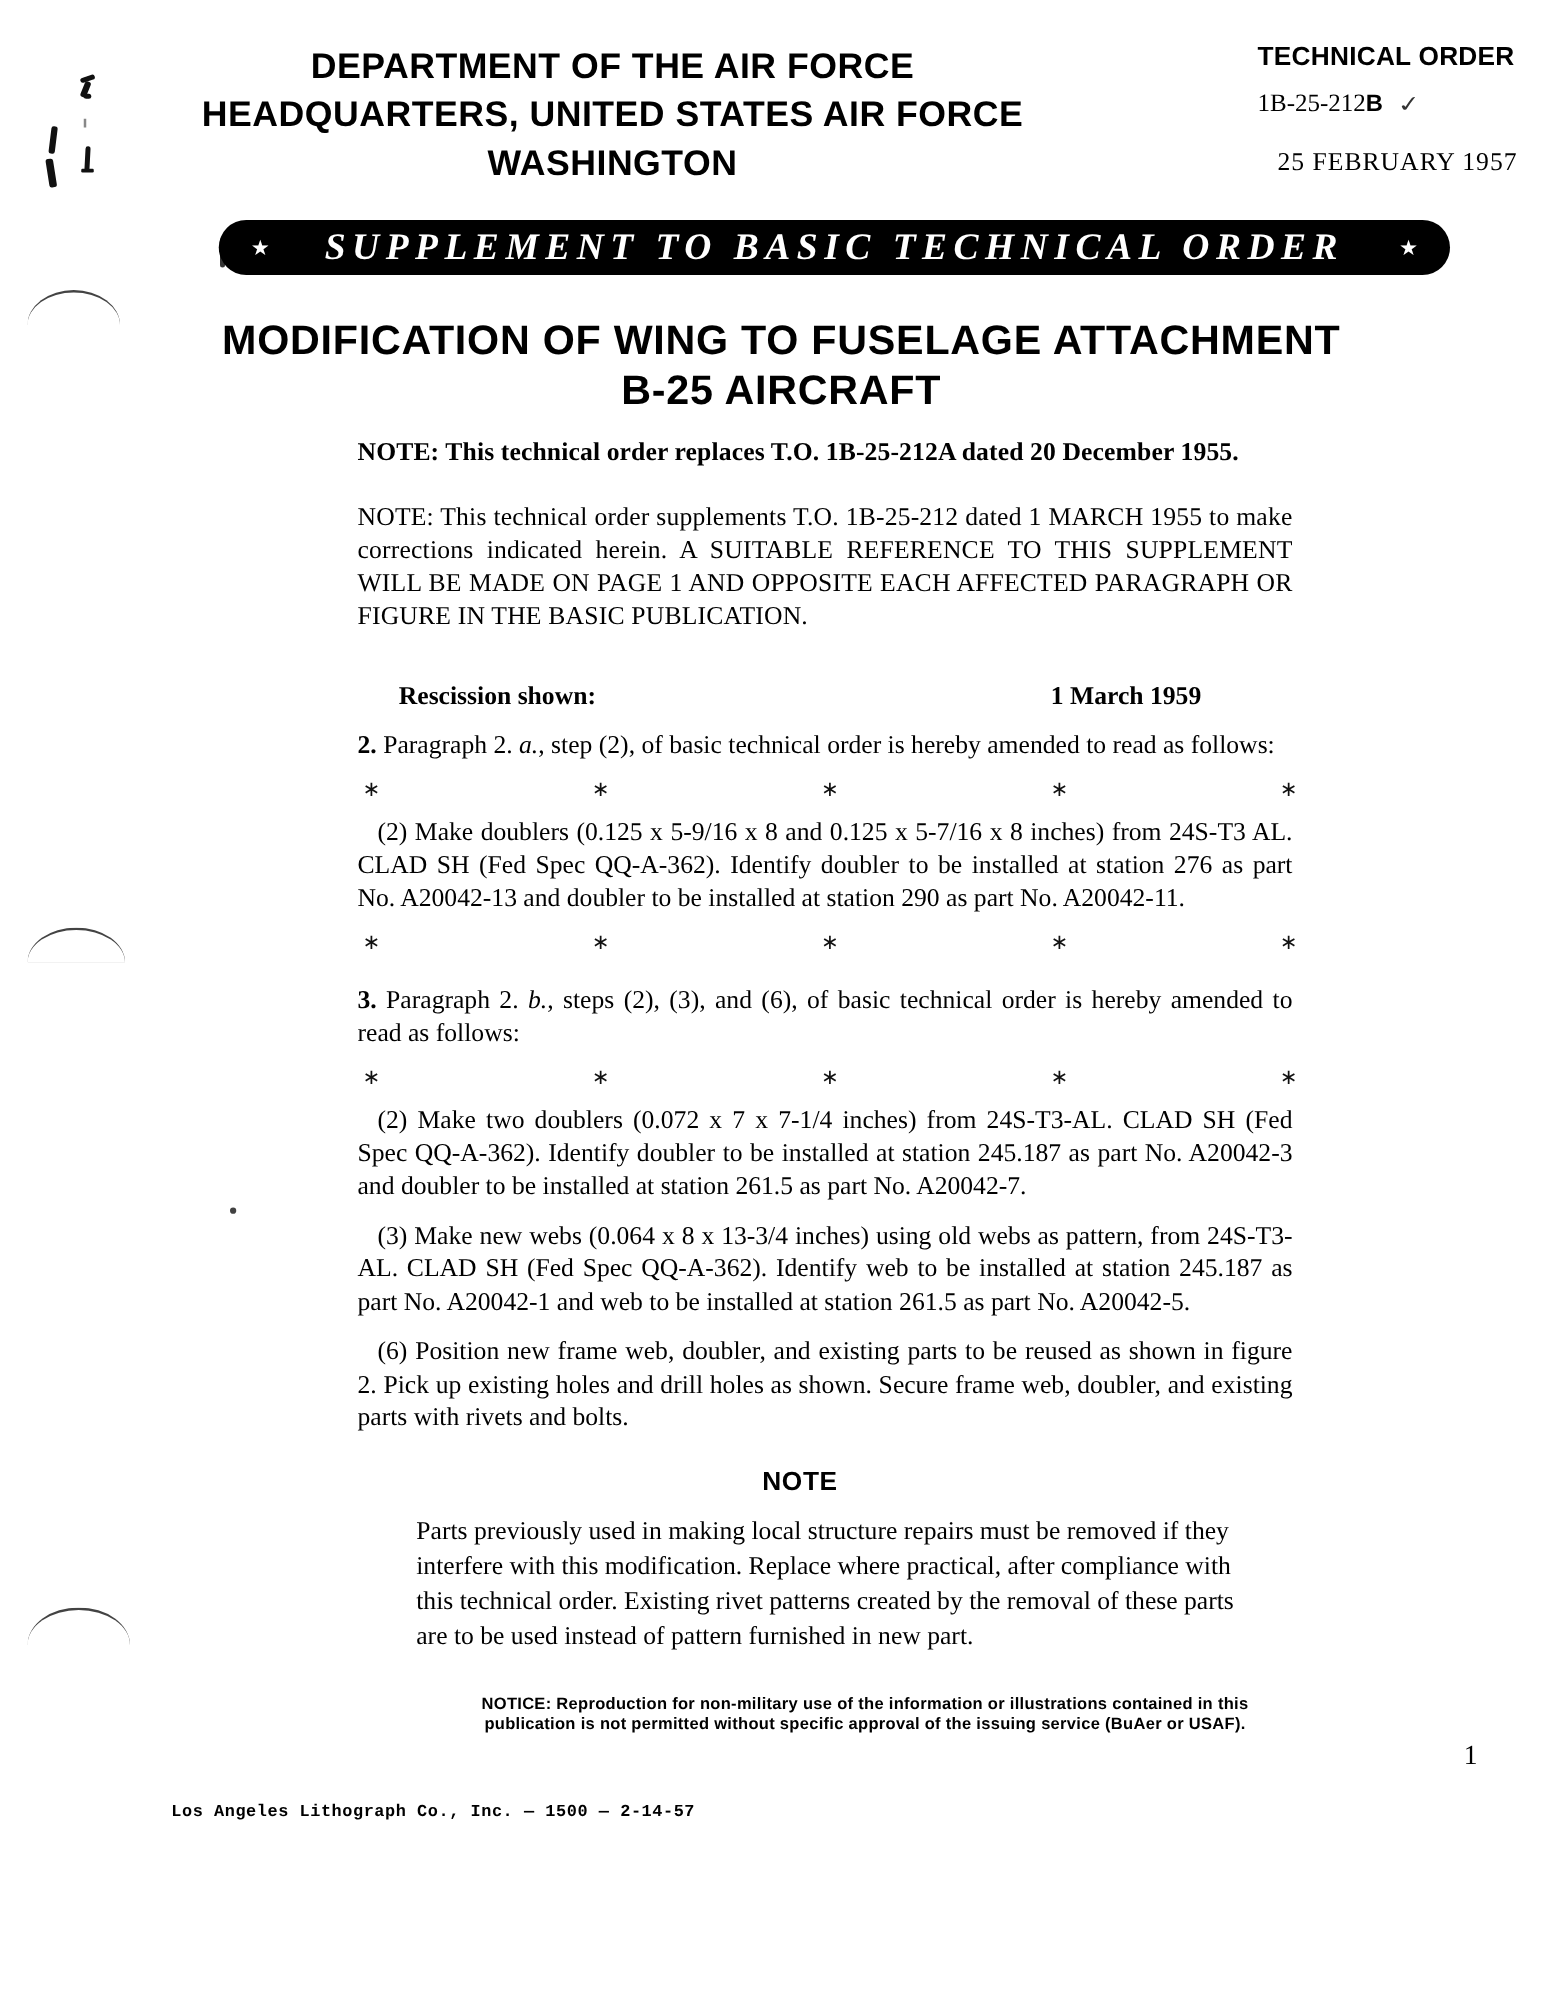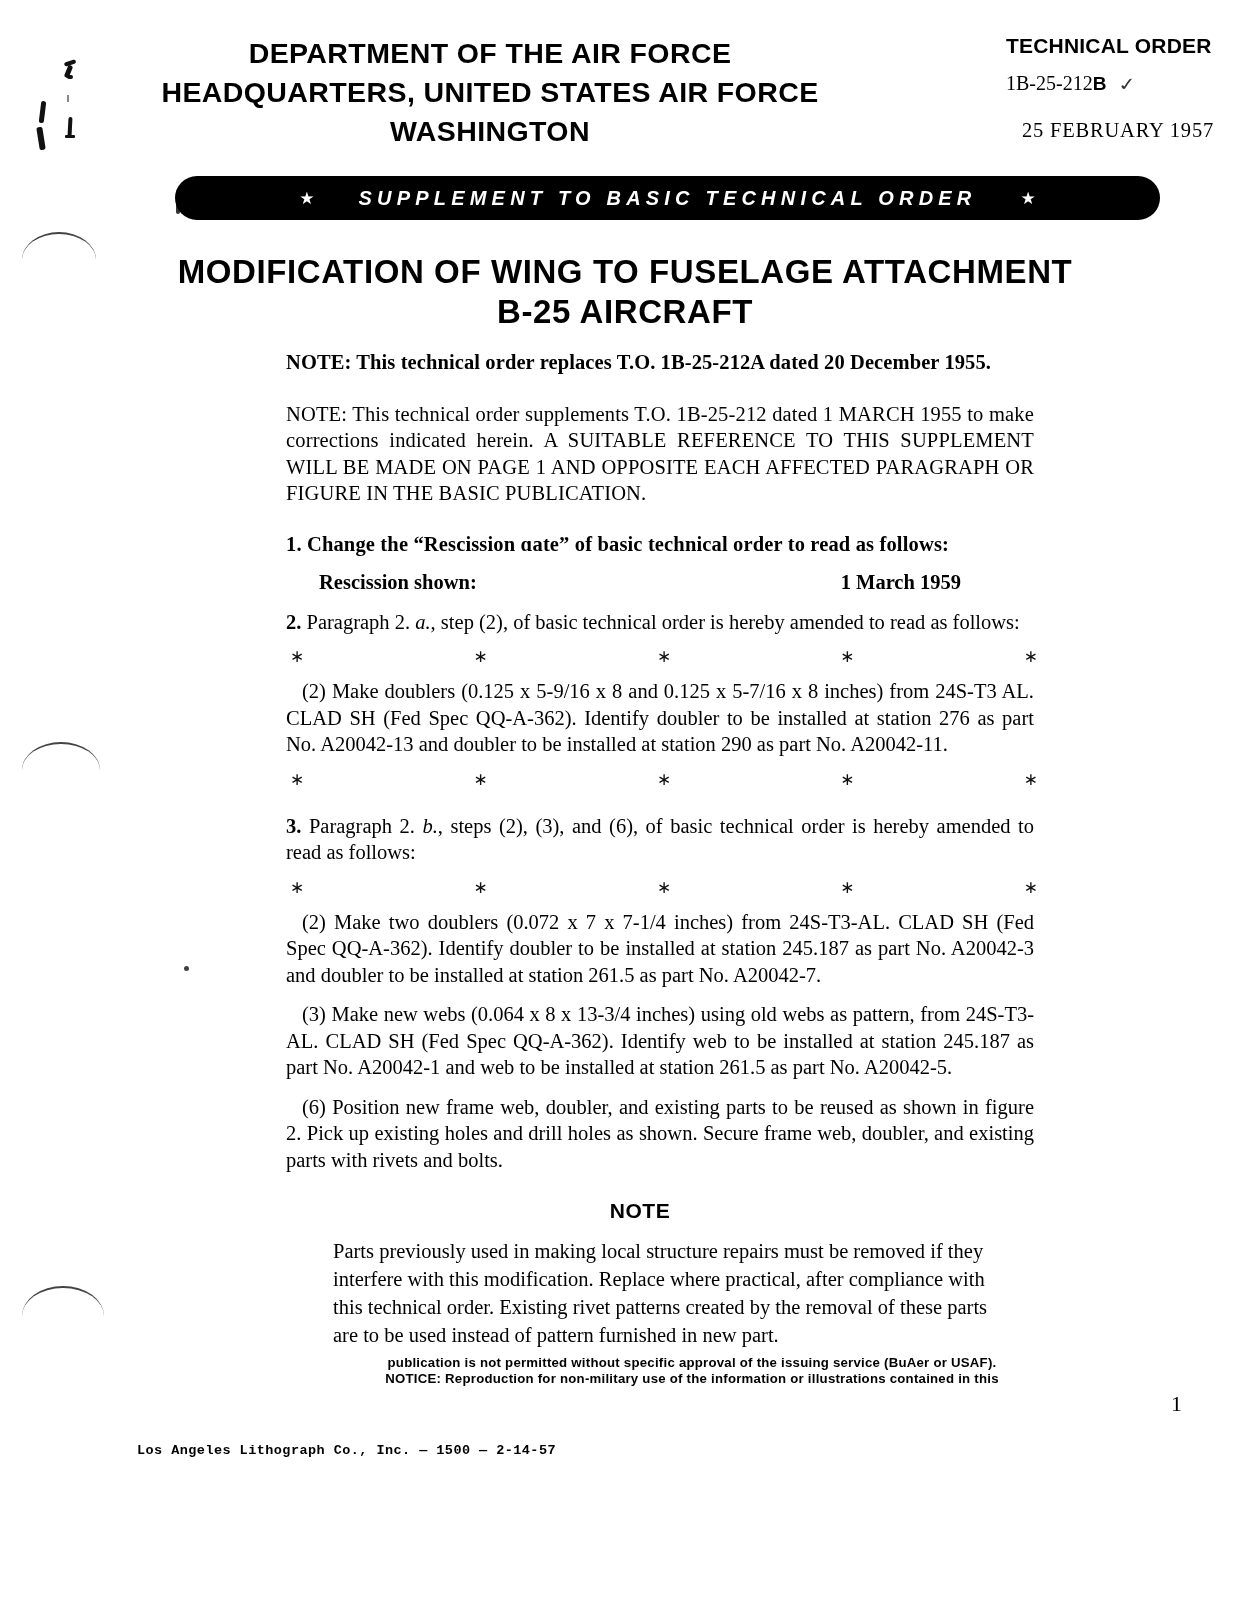--- a/index.html
+++ b/index.html
@@ -119,24 +119,24 @@
     align-items: center;
     justify-content: center;
   }
   .banner-inner {
     display: flex;
     align-items: center;
     gap: 44px;
     color: #fff;
   }
   .banner-text {
-    font-family: Liberation Sans, sans-serif;
+    font-family: Liberation Serif, serif;
     font-style: italic;
     font-weight: bold;
-    font-size: 20px;
+    font-size: 30px;
     letter-spacing: 5.2px;
     white-space: nowrap;
   }
   .banner-star {
     font-size: 17px;
     line-height: 1;
   }
 
   
   .doc-title {
@@ -322,24 +322,20 @@
   <div class="body-col">
 
     <div class="note-lead">NOTE:  This technical order replaces T.O. 1B-25-212A dated 20 December 1955.</div>
 
     <div class="spacer-md"></div>
 
     <div class="note-block">NOTE: This technical order supplements T.O. 1B-25-212 dated 1 MARCH 1955 to make corrections indicated herein. A SUITABLE REFERENCE TO THIS SUPPLEMENT WILL BE MADE ON PAGE 1 AND OPPOSITE EACH AFFECTED PARAGRAPH OR FIGURE IN THE BASIC PUBLICATION.</div>
 
     <div class="spacer-md"></div>
 
-    <div class="item-head">
-      <span>1.</span>
-      <span>Change the “Rescission ɑate” of basic technical order to read as follows:</span>
-    </div>
 
     <div class="spacer-sm"></div>
 
     <div class="rescission-row">
       <span class="lbl">Rescission shown:</span>
       <span class="val">1 March 1959</span>
     </div>
 
     <div class="spacer-sm"></div>
 
@@ -405,21 +401,21 @@
 
     <div class="note-heading">NOTE</div>
 
     <div class="spacer-sm"></div>
 
     <div class="note-body">Parts previously used in making local structure repairs must be removed if they interfere with this modification. Replace where practical, after compliance with this technical order. Existing rivet patterns created by the removal of these parts are to be used instead of pattern furnished in new part.</div>
 
   </div>
 
   <div class="notice">
+    <div>NOTICE: Reproduction for non-military use of the information or illustrations contained in this</div>
     <div>publication is not permitted without specific approval of the issuing service (BuAer or USAF).</div>
-    <div>NOTICE: Reproduction for non-military use of the information or illustrations contained in this</div>
   </div>
 
   <div class="page-num">1</div>
 
   <div class="imprint">Los Angeles Lithograph Co., Inc. — 1500 — 2-14-57</div>
 
 </div>
 
 </body></html>

